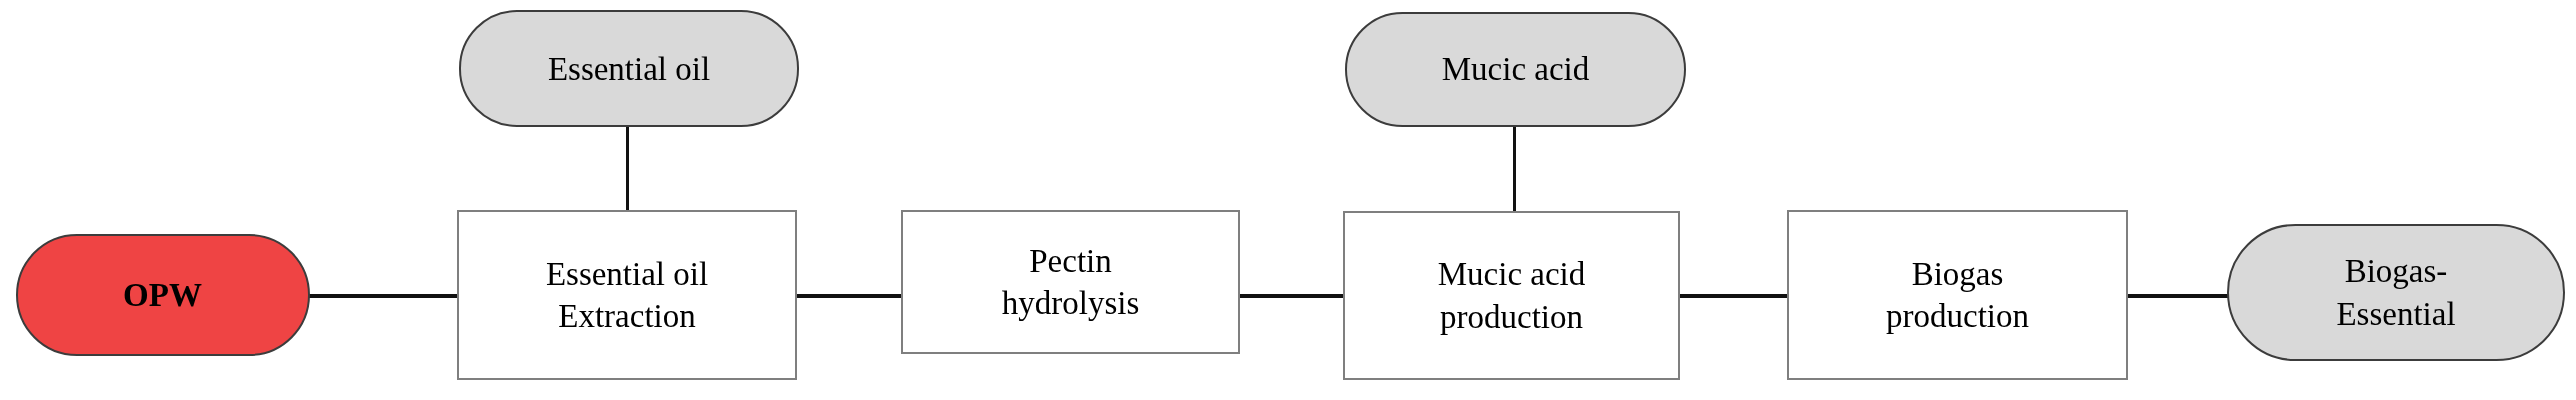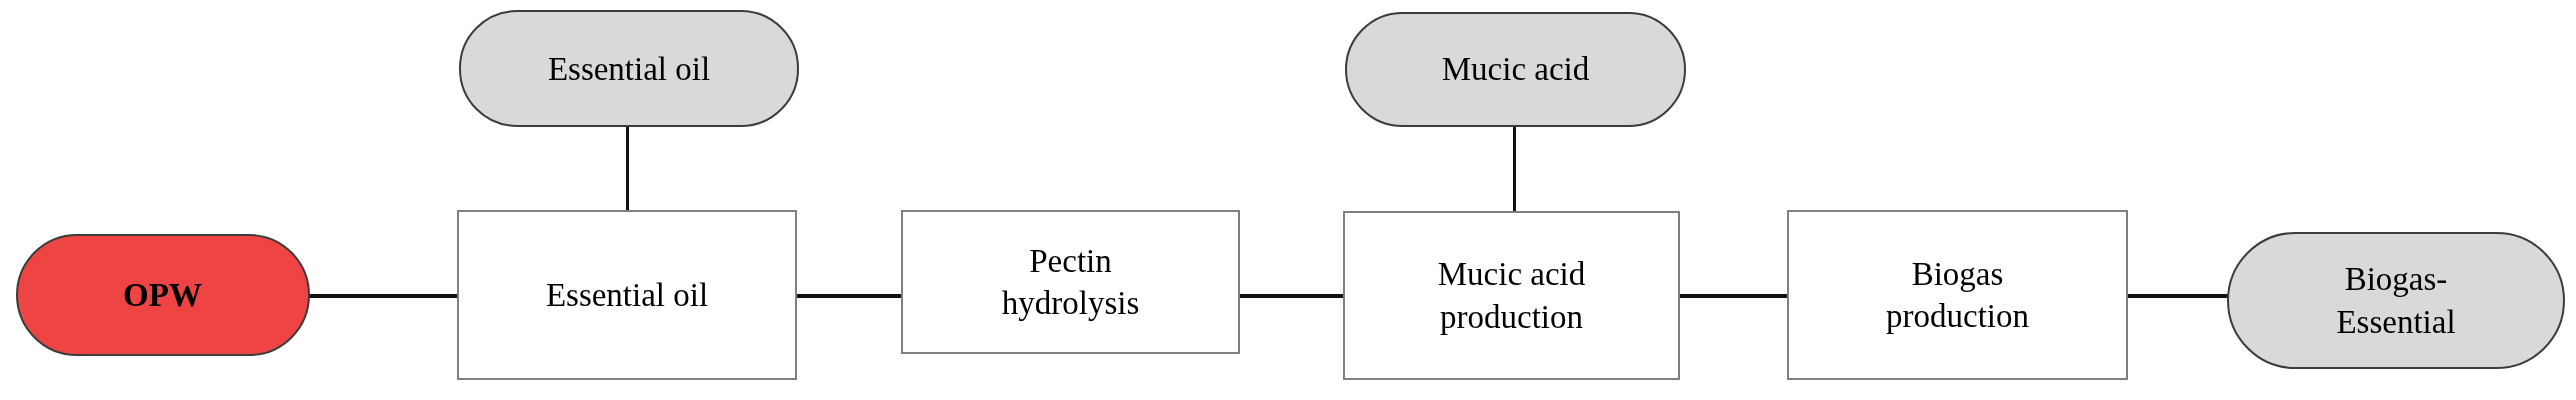--- a/index.html
+++ b/index.html
@@ -45,21 +45,21 @@
   .connector.v{width:3.4px;}
 
   
   #n-opw{left:15.5px;top:234px;width:294px;height:122px;border-radius:61px;}
   #n-essential-oil{left:459px;top:10.3px;width:340px;height:117px;border-radius:58px;}
   #n-mucic-acid{left:1345px;top:12px;width:341px;height:115px;border-radius:58px;}
   #n-eo-extraction{left:457px;top:210px;width:340px;height:170px;}
   #n-pectin{left:901px;top:210px;width:339px;height:144px;}
   #n-mucic-prod{left:1343px;top:211px;width:337px;height:169px;}
   #n-biogas-prod{left:1787px;top:210px;width:341px;height:170px;}
-  #n-biogas-fert{left:2227px;top:232px;width:338px;height:137px;border-radius:69px;}
+  #n-biogas-fert{left:2227px;top:224px;width:338px;height:137px;border-radius:69px;}
 
   
   #c-opw-eo{left:172px;top:294px;width:429px;}
   #c-eo-pectin{left:773px;top:294px;width:258px;}
   #c-pectin-mucic{left:1202px;top:294px;width:258px;}
   #c-mucic-biogas{left:1631px;top:294px;width:258px;}
   #c-biogas-fert{left:2061px;top:294px;width:301px;}
   #c-eoil-down{left:626px;top:69px;height:172px;}
   #c-macid-down{left:1513px;top:69px;height:172px;}
 </style>
@@ -83,20 +83,21 @@
   <div class="node pill" id="n-essential-oil">
     <span>Essential oil</span>
   </div>
 
   <div class="node pill" id="n-mucic-acid">
     <span>Mucic acid</span>
   </div>
 
   <div class="node box" id="n-eo-extraction">
     <span>Essential oil</span>
+    <span>Extraction</span>
   </div>
 
   <div class="node box" id="n-pectin">
     <span>Pectin</span>
     <span>hydrolysis</span>
   </div>
 
   <div class="node box" id="n-mucic-prod">
     <span>Mucic acid</span>
     <span>production</span>

